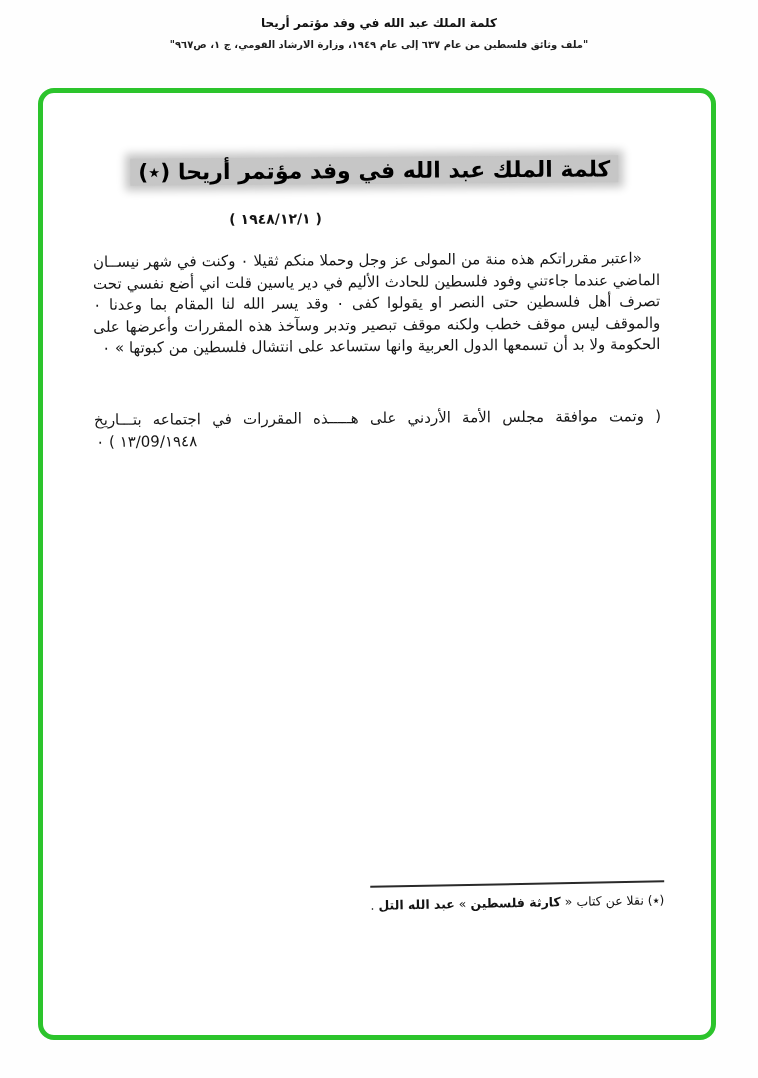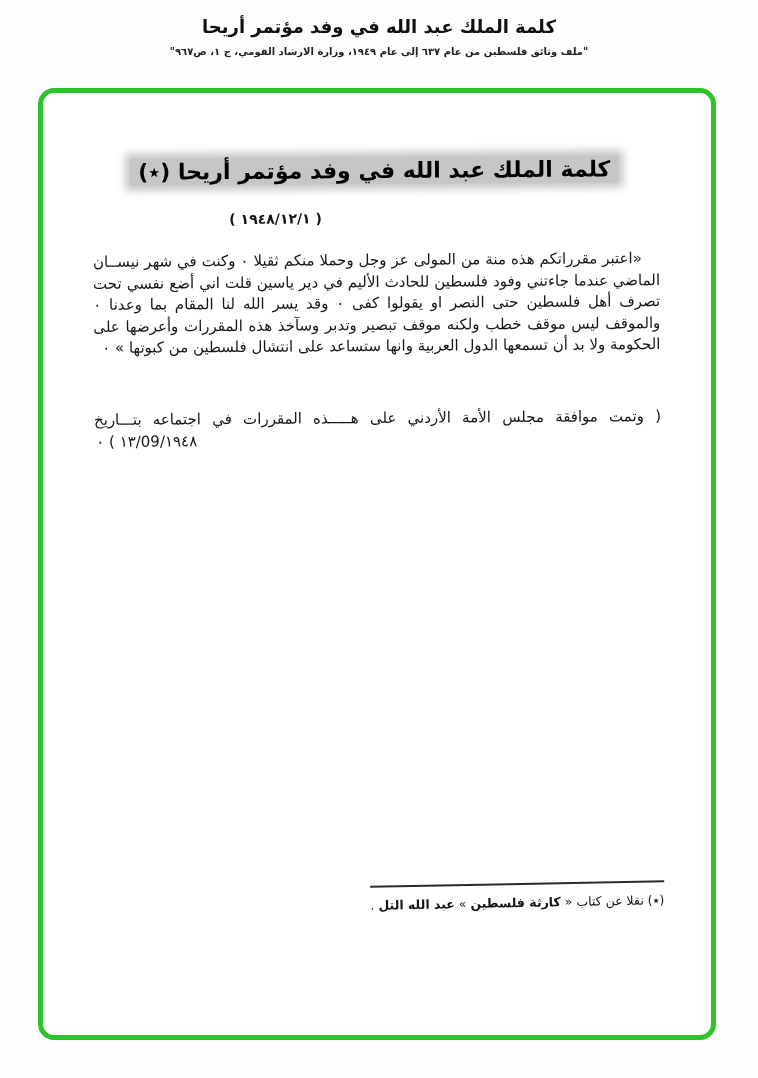--- a/index.html
+++ b/index.html
@@ -11,21 +11,21 @@
     color: var(--text-ink, #1b1b1b);
     overflow: hidden;
   }
 
   
   .page-header {
     position: absolute; top: 16px; left: 0; width: 758px;
     text-align: center; direction: rtl;
   }
   .page-header .hdr-title {
-    font-size: 18px; font-weight: 700; color: #101010;
+    font-size: 12px; font-weight: 700; color: #101010;
   }
   .page-header .hdr-source {
     margin-top: 9px; font-size: 10px; font-weight: 600; color: #1e1e1e;
   }
 
   
   .green-frame {
     position: absolute; left: 38px; top: 88px;
     width: 678px; height: 952px;
     border: 5px solid var(--frame-green, #2cc42c);

